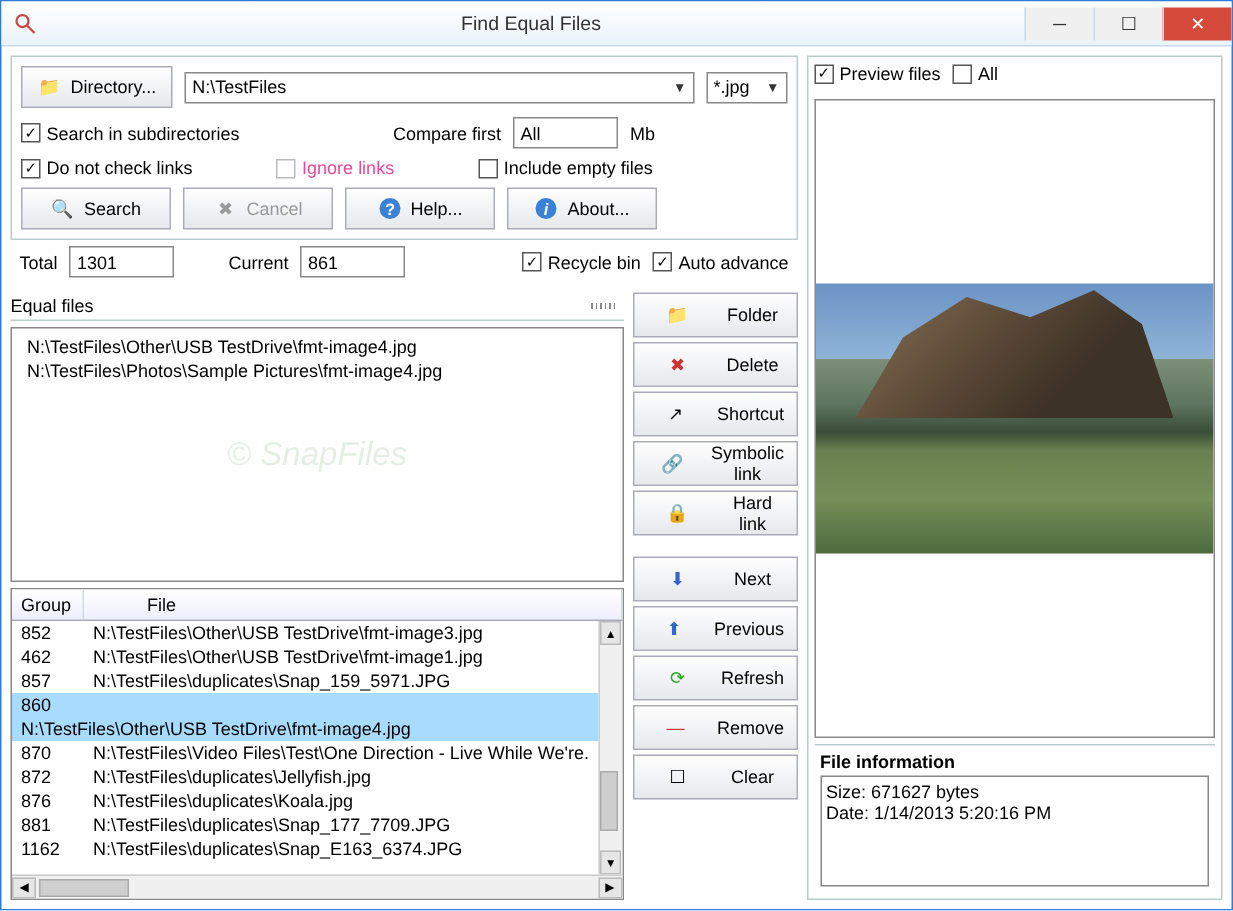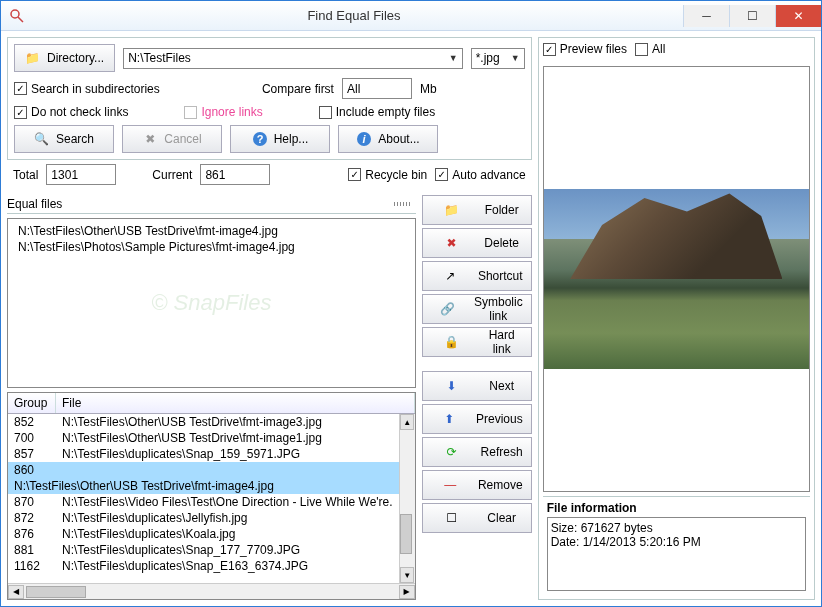--- a/index.html
+++ b/index.html
@@ -33,21 +33,21 @@
 .midright { width: 110px; display: flex; flex-direction: column; gap: 3px; }
 .actionbtn { border: 1px solid #aab; background: linear-gradient(#fefefe, #e6e8ec); height: 30px; display: flex; align-items: center; gap: 8px; padding: 0 8px; font-size: 12px; }
 .actionbtn .iconbox { width: 16px; }
 .actionbtn span { flex: 1; text-align: center; }
 .listbox { border: 1px solid #888; background: #fff; flex: 1; overflow: auto; padding: 4px 2px; position: relative; }
 .listbox .watermark { position: absolute; top: 50%; left: 50%; transform: translate(-50%, -50%); font-size: 22px; color: rgba(120, 175, 115, 0.2); font-weight: normal; font-style: italic; pointer-events: none; white-space: nowrap; }
 .listlabel { font-size: 12px; padding: 2px 0; display: flex; align-items: center; gap: 6px; border-bottom: 1px solid #bcc; }
 .gripper { width: 16px; height: 4px; background: repeating-linear-gradient(90deg, #888 0 1px, transparent 1px 3px); margin-left: auto; margin-right: 6px; }
 .listrow { padding: 1px 8px; white-space: nowrap; }
 .table { border: 1px solid #888; background: #fff; flex: 1; display: flex; flex-direction: column; min-height: 0; }
-.table .header { display: flex; background: linear-gradient(#fff, #eef); border-bottom: 1px solid #aab; }
+.table .header { display: flex; background: linear-gradient(#fff, #eef); border-bottom: 1px solid #aab; gap: 36px; }
 .table .header .col { padding: 3px 6px; border-right: 1px solid #cdd; font-size: 12px; }
 .table .body { flex: 1; overflow: hidden; position: relative; }
 .table .trow { display: flex; padding: 0; font-size: 12px; }
 .table .trow .cell { padding: 1px 6px; white-space: nowrap; overflow: hidden; }
 .table .trow.selected { background: #a7dcff; flex-direction: column; }
 .scrolltrack { height: 16px; background: #f0f0f0; border-top: 1px solid #ccc; display: flex; align-items: center; }
 .scrolltrack .sbbtn { width: 16px; height: 14px; background: #e6e6e6; border: 1px solid #bbb; display: flex; align-items: center; justify-content: center; font-size: 8px; }
 .scrolltrack .thumb { width: 60px; height: 12px; background: #cfcfcf; border: 1px solid #aaa; margin-left: 2px; }
 .vscroll { width: 16px; background: #f0f0f0; border-left: 1px solid #ccc; display: flex; flex-direction: column; }
 .vscroll .sbbtn { width: 14px; height: 16px; background: #e6e6e6; border: 1px solid #bbb; margin: 0 auto; display: flex; align-items: center; justify-content: center; font-size: 8px; }
@@ -199,21 +199,21 @@
               <div class="col col-group">Group</div>
               <div class="col col-file">File</div>
             </div>
             <div class="body" style="display:flex">
               <div id="table-rows" style="flex:1">
                   <div class="trow">
                     <div class="cell col-group">852</div>
                     <div class="cell col-file">N:\TestFiles\Other\USB TestDrive\fmt-image3.jpg</div>
                   </div>
                   <div class="trow">
-                    <div class="cell col-group">700</div>
+                    <div class="cell col-group">462</div>
                     <div class="cell col-file">N:\TestFiles\Other\USB TestDrive\fmt-image1.jpg</div>
                   </div>
                   <div class="trow">
                     <div class="cell col-group">857</div>
                     <div class="cell col-file">N:\TestFiles\duplicates\Snap_159_5971.JPG</div>
                   </div>
                   <div class="trow selected">
                     <div class="cell col-group">860</div>
                     <div class="cell col-file">N:\TestFiles\Other\USB TestDrive\fmt-image4.jpg</div>
                   </div>

